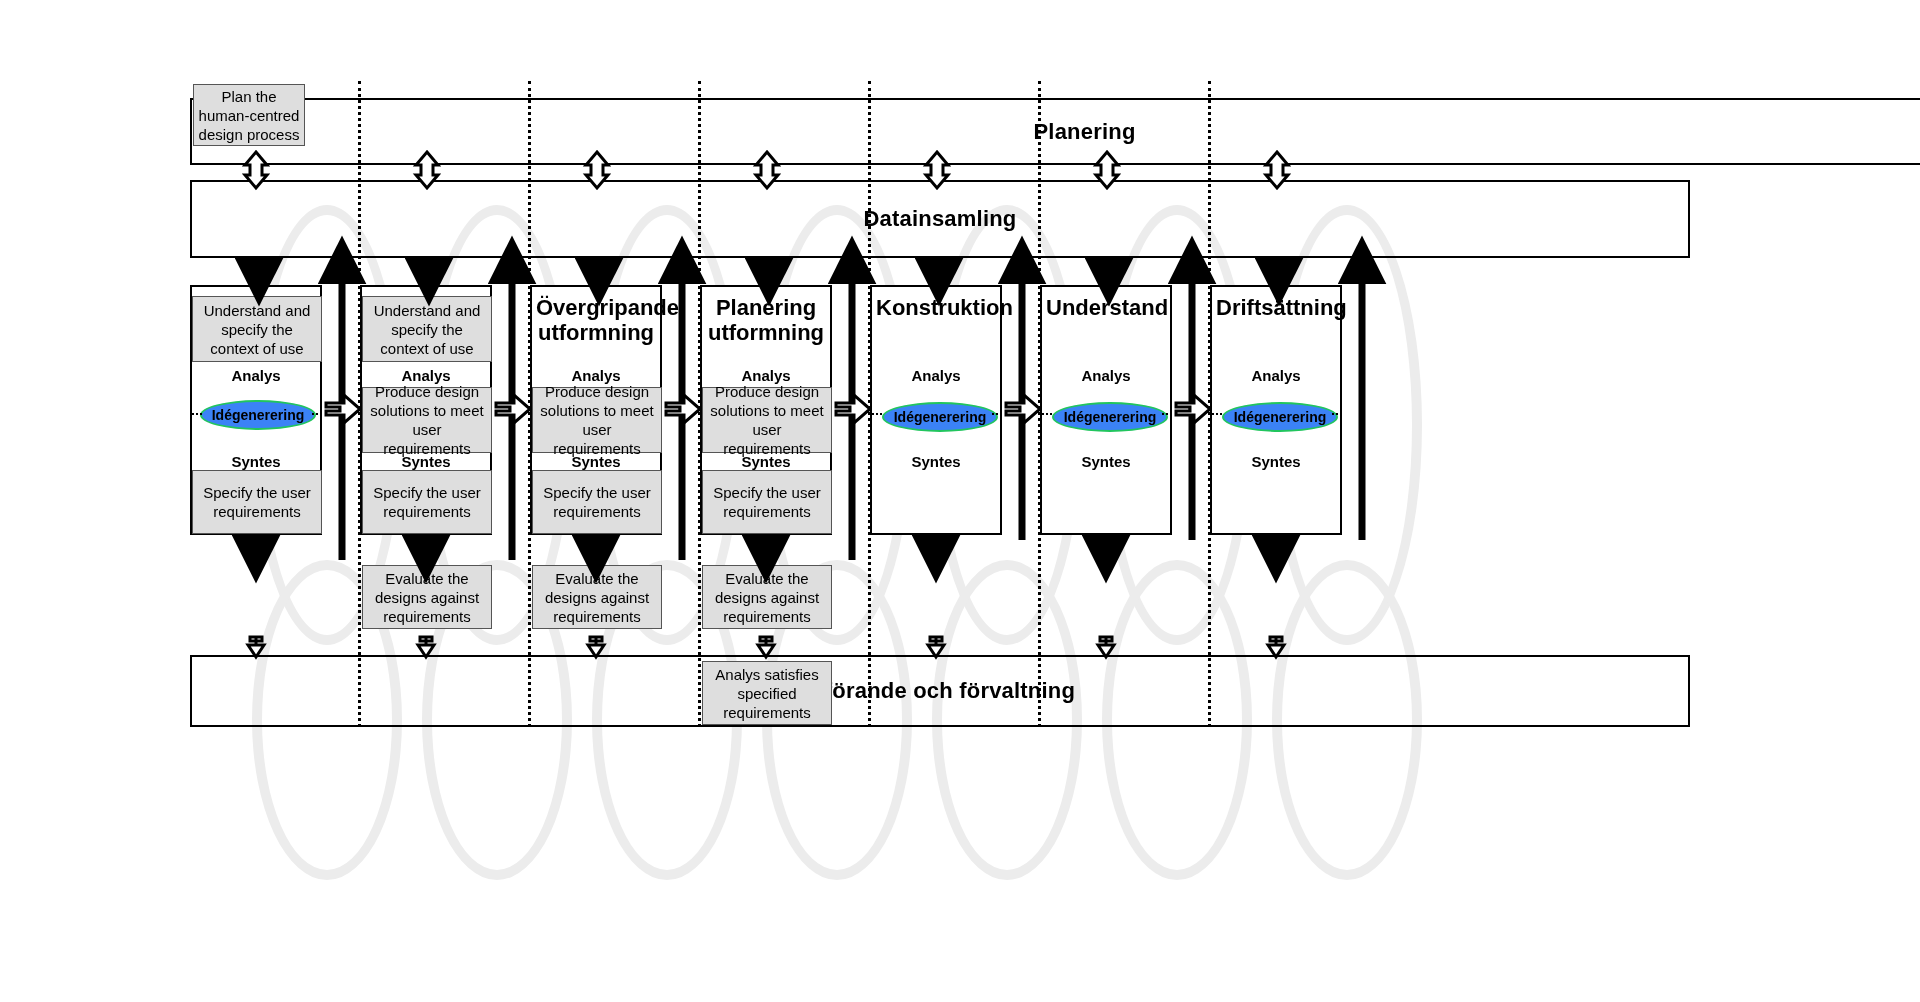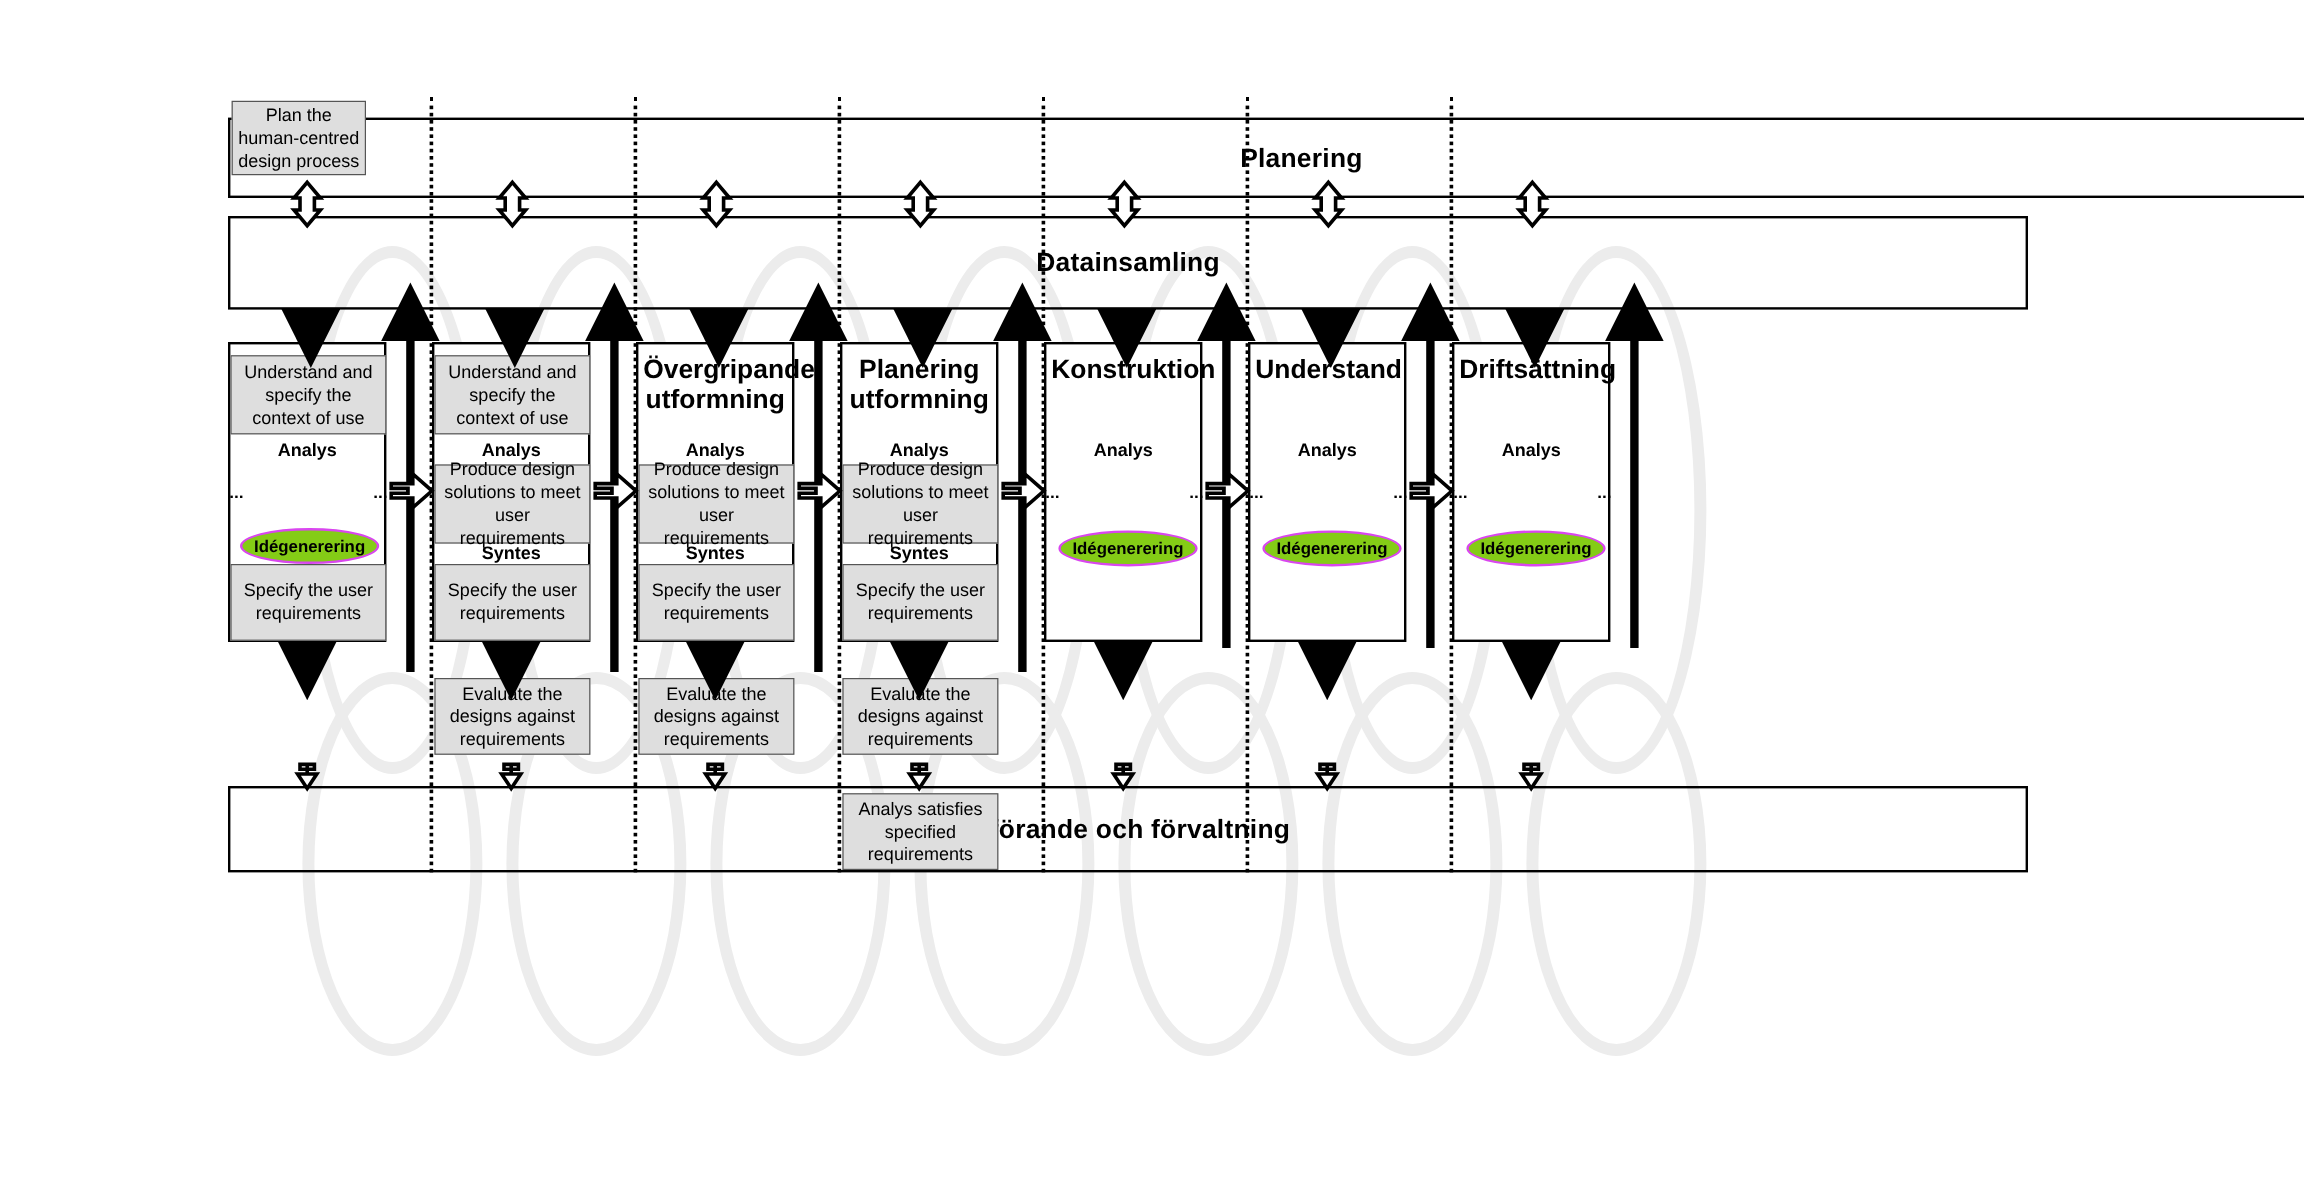--- a/index.html
+++ b/index.html
@@ -14,23 +14,23 @@
 
   .phase{position:absolute;border:2px solid #000;background:#fff;box-sizing:border-box;}
   .phase-title{position:absolute;left:4px;right:4px;top:8px;text-align:center;
     font-weight:bold;font-size:22px;line-height:25px;}
   .phase-sub{position:absolute;left:0;right:0;text-align:center;font-weight:bold;font-size:15px;}
 
   .gbox{position:absolute;border:1px solid #555;background:#dedede;box-sizing:border-box;
     display:flex;align-items:center;justify-content:center;text-align:center;
     font-size:15px;line-height:19px;padding:3px 4px;}
 
-  .ellipse{position:absolute;border:2px solid #d946ef;border-radius:50%;background:#84cc16;
+  .ellipse{position:absolute;border:2px solid #22c55e;border-radius:50%;background:#3b82f6;
     display:flex;align-items:center;justify-content:center;text-align:center;
-    font-size:14px;font-weight:bold;margin-top:40px;}
+    font-size:14px;font-weight:bold;}
 
   .dotline{position:absolute;border-top:2px dotted #000;height:0;}
 
   svg.ov{position:absolute;left:0;top:0;width:1920px;height:1002px;pointer-events:none;}
 
   .ghostcirc{position:absolute;border:10px solid #ececec;border-radius:50%;background:transparent;}
 </style>
 </head>
 <body>
 

